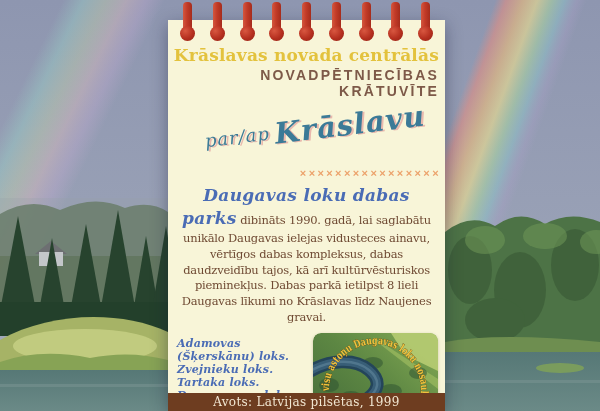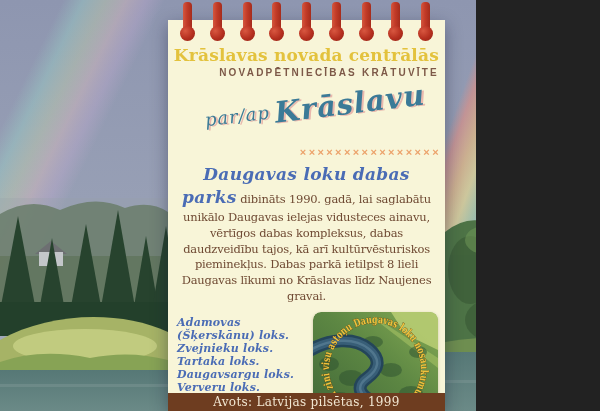--- a/index.html
+++ b/index.html
@@ -1,37 +1,37 @@
 <!DOCTYPE html>
 <html><head>
 <meta charset="utf-8">
 <style>
   html,body{margin:0;padding:0;background:#222;}
-  .stage{position:relative;width:476px;height:411px;overflow:hidden;
+  .stage{position:relative;width:600px;height:411px;overflow:hidden;
          font-family:"Liberation Sans",sans-serif;background:#000000;}
   .bg{position:absolute;left:0;top:0;width:600px;height:411px;display:block;}
 
   
   .page{position:absolute;left:168px;top:20px;width:277px;height:391px;
         background:#f8f5d8;box-shadow:0 5px 16px rgba(20,25,50,.4);}
 
   
   .pins{position:absolute;left:183px;top:2px;width:247px;height:40px;
         display:flex;justify-content:space-between;z-index:5;}
   .pin{position:relative;width:9px;height:30px;
        background:linear-gradient(90deg,#d4573f,#c23b28 45%,#a52c1c);
        border-radius:4px 4px 2px 2px;}
   .pin::after{content:"";position:absolute;left:-3px;bottom:-9px;width:15px;height:15px;
        border-radius:50%;background:radial-gradient(circle at 35% 32%,#d85740,#b52f1f 55%,#8f2115);}
 
   .title{margin-top:26px;padding-right:6px;text-align:right;
          font-family:"DejaVu Serif",serif;font-weight:bold;
          font-size:17px;line-height:18px;letter-spacing:.2px;}
   .subtitle{margin-top:3px;padding-right:6px;text-align:right;
-            font-size:10px;letter-spacing:2.2px;font-weight:bold;}
+            font-size:14px;letter-spacing:2.2px;font-weight:bold;}
 
   .handwriting{margin-top:14px;height:52px;padding-right:18px;text-align:right;
                font-family:"DejaVu Serif",serif;font-style:italic;
                transform:rotate(-7deg);
                text-shadow:2px 1px 0 rgba(214,110,122,.45);}
   .hw-small{font-size:18px;vertical-align:5px;letter-spacing:1px;}
   .hw-large{font-size:29px;font-weight:bold;letter-spacing:1px;}
 
   .divider{margin-top:2px;padding-right:4px;text-align:right;
            font-size:11px;letter-spacing:2.4px;font-weight:bold;}

